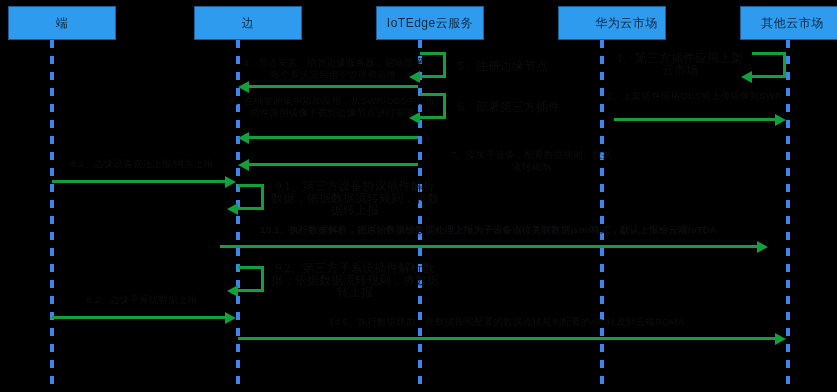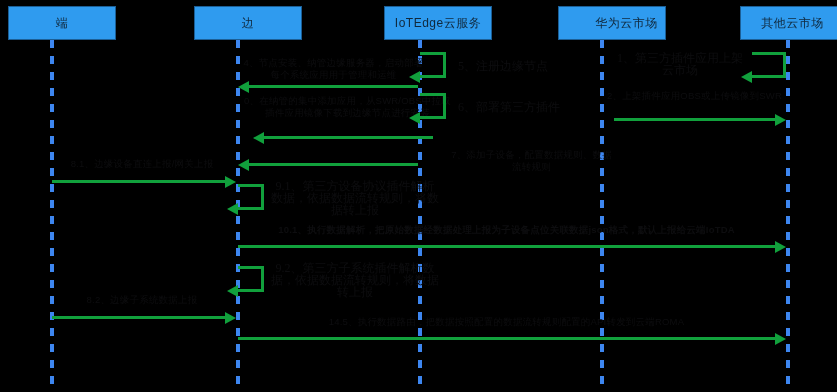--- a/index.html
+++ b/index.html
@@ -109,21 +109,21 @@
 <body>
 
 <div id="canvas">
 
   <div class="participant" style="left:8px;width:108px;">
     <span>端</span>
   </div>
   <div class="participant" style="left:194px;width:108px;">
     <span>边</span>
   </div>
-  <div class="participant" style="left:376px;width:108px;margin-left:8px;">
+  <div class="participant" style="left:376px;width:108px;">
     <span>IoTEdge云服务</span>
   </div>
   <div class="participant" style="left:558px;width:108px;padding-left:29px;">
     <span>华为云市场</span>
   </div>
   <div class="participant" style="left:740px;width:105px;">
     <span>其他云市场</span>
   </div>
 
   <div class="lifeline" style="left:50px;"></div>
@@ -153,21 +153,21 @@
     <div class="head" style="left:-11px;top:18.5px;"></div>
     <div class="label" style="left:38px;top:8px;width:120px;text-align:left;">5、注册边缘节点</div>
   </div>
 
   <div class="msg to-right" style="left:614px;top:118px;width:161px;height:40px;">
     <div class="line" style="width:161px;"></div>
     <div class="head"></div>
     <div class="label" style="bottom:6px;top:-28px;height:26px;left:-12px;width:185px;">2、上架插件应用OBS或上传镜像到SWR</div>
   </div>
 
-  <div class="msg to-left" style="left:264px;top:136px;width:169px;height:46px;">
+  <div class="msg to-left" style="left:249px;top:136px;width:169px;height:46px;">
     <div class="line" style="width:169px;"></div>
     <div class="head"></div>
     <div class="label" style="bottom:6px;top:-41px;height:39px;left:-24px;width:215px;">0、在纳管的集中添加应用，从SWR/OBS中拉取插件应用镜像下载到边缘节点进行安装</div>
   </div>
 
   <div class="selfmsg" style="left:420px;top:93px;width:40px;height:26px;">
     <div class="seg top" style="width:26px;left:0;top:0;"></div>
     <div class="seg right" style="left:23px;top:0;height:26px;"></div>
     <div class="seg bottom" style="width:26px;left:0;top:23px;"></div>
     <div class="head" style="left:-11px;top:18.5px;"></div>
@@ -187,21 +187,21 @@
   </div>
 
   <div class="selfmsg" style="left:238px;top:184px;width:40px;height:26px;">
     <div class="seg top" style="width:26px;left:0;top:0;"></div>
     <div class="seg right" style="left:23px;top:0;height:26px;"></div>
     <div class="seg bottom" style="width:26px;left:0;top:23px;"></div>
     <div class="head" style="left:-11px;top:18.5px;"></div>
     <div class="label" style="left:32px;top:-4px;width:170px;text-align:center;">9.1、第三方设备协议插件解析数据，依据数据流转规则，将数据转上报</div>
   </div>
 
-  <div class="msg to-right" style="left:238px;top:245px;width:537px;height:40px;font-weight:bold;">
+  <div class="msg to-right" style="left:220px;top:245px;width:537px;height:40px;font-weight:bold;">
     <div class="line" style="width:537px;"></div>
     <div class="head"></div>
     <div class="label" style="bottom:6px;top:-21px;height:20px;left:0;width:537px;">10.1、执行数据解析，把原始数据经数据处理上报为子设备点位关联数据json格式，默认上报给云端IoTDA</div>
   </div>
 
   <div class="selfmsg" style="left:238px;top:266px;width:40px;height:26px;">
     <div class="seg top" style="width:26px;left:0;top:0;"></div>
     <div class="seg right" style="left:23px;top:0;height:26px;"></div>
     <div class="seg bottom" style="width:26px;left:0;top:23px;"></div>
     <div class="head" style="left:-11px;top:18.5px;"></div>

